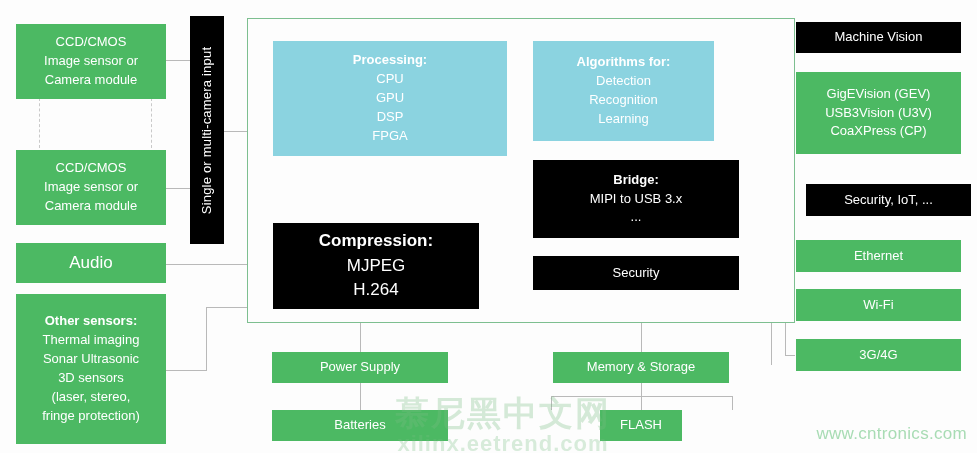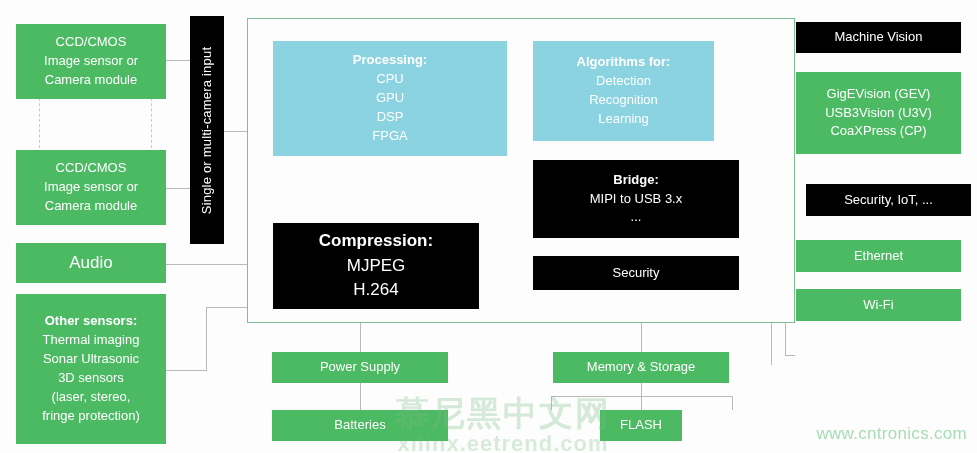--- a/index.html
+++ b/index.html
@@ -250,20 +250,23 @@
   </div>
 
   <div class="box green" style="left:796px; top:240px; width:165px; height:32px; font-size:13px;">
     <span class="ln">Ethernet</span>
   </div>
 
   <div class="box green" style="left:796px; top:289px; width:165px; height:32px; font-size:13px;">
     <span class="ln">Wi-Fi</span>
   </div>
 
+  <div class="box green" style="left:796px; top:339px; width:165px; height:32px; font-size:13px;">
+    <span class="ln">3G/4G</span>
+  </div>
 
   <div id="wm-cn">
     <div>慕尼黑中文网</div>
     <div class="sub">xilinx.eetrend.com</div>
   </div>
 
   <div id="wm-site">www.cntronics.com</div>
 
 </div>
 

